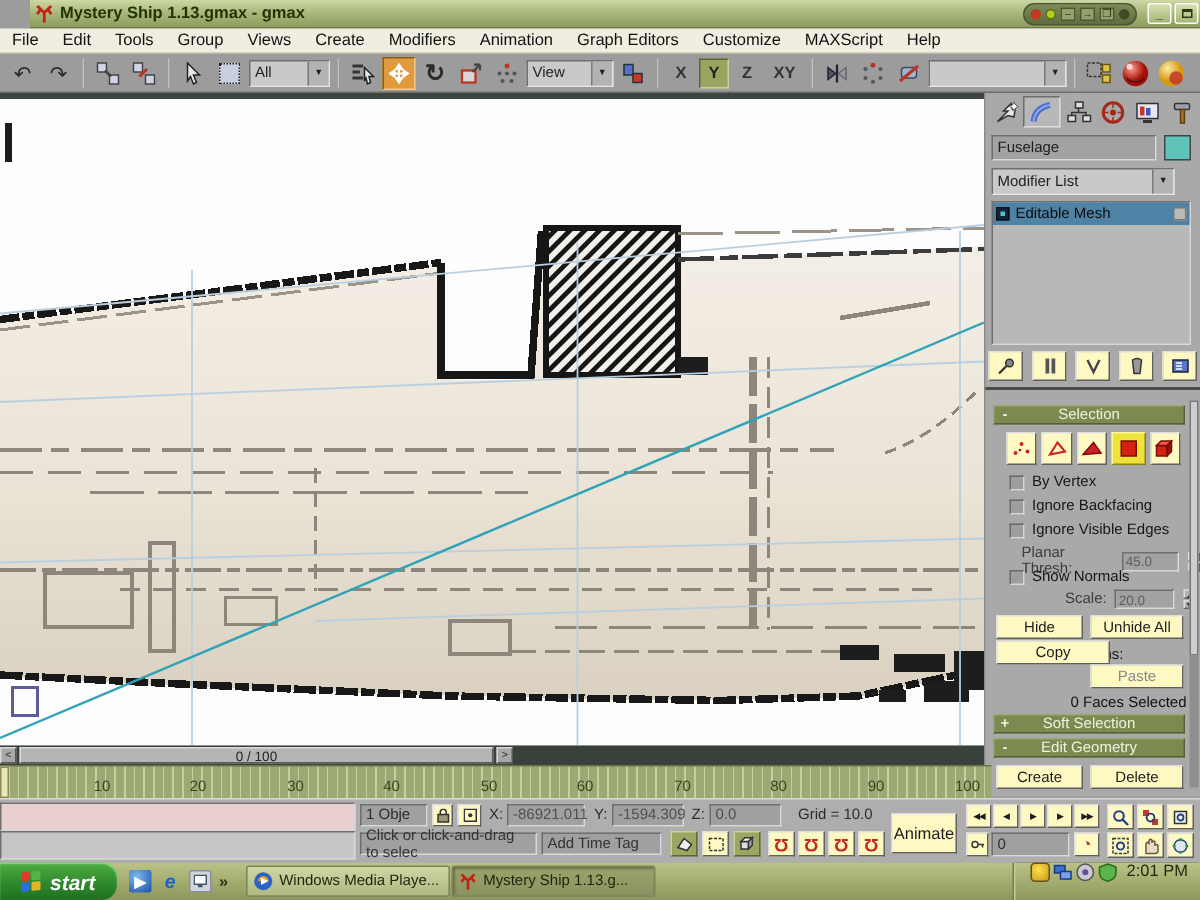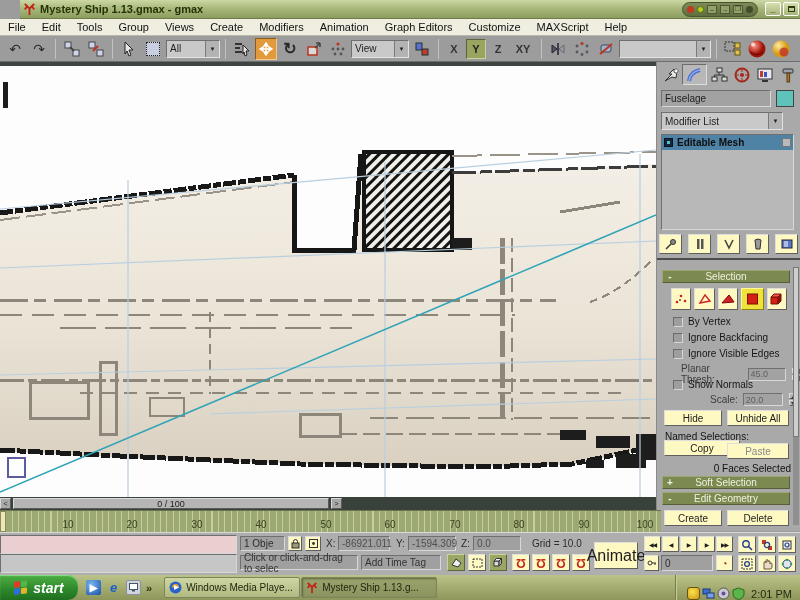--- a/index.html
+++ b/index.html
@@ -52,21 +52,21 @@
   .chkrow{position:absolute;display:flex;align-items:center;gap:5px;color:#161616;}
   .chk{width:10px;height:10px;background:#9e9e9e;border:1px solid;border-color:#6a6a6a #d6d6d6 #d6d6d6 #6a6a6a;}
   .spinfield{width:40px;height:13px;background:#a2a2a2;border:1px solid;border-color:#6f6f6f #d8d8d8 #d8d8d8 #6f6f6f;color:#5f5f5f;font-size:9px;padding:0 2px;display:flex;align-items:center;}
   .spin{width:9px;height:13px;display:flex;flex-direction:column;gap:1px;margin-left:1px;}
   .spin div{flex:1;background:#b1b1b1;border:1px solid;border-color:#dedede #5f5f5f #5f5f5f #dedede;position:relative;}
   .spin div:before{content:"";position:absolute;left:1px;top:1px;border:2px solid transparent;}
   .spin .up:before{border-bottom:3px solid #333;top:0;}
   .spin .dn:before{border-top:3px solid #333;}
   .pscroll{position:absolute;right:1px;top:205px;width:6px;height:258px;background:#8f8f8f;}
   .pscroll .thumb{position:absolute;left:0;top:0;width:6px;height:170px;background:#cecece;border:1px solid #777;}
-  .stackrow{display:flex;align-items:center;height:15px;background:#4f83a5;color:#0d0d0d;padding:0 2px;gap:4px;font-weight:bold;}
+  .stackrow{display:flex;align-items:center;height:15px;background:#4f83a5;color:#0d0d0d;padding:0 2px;gap:4px;}
   .stackico{width:9px;height:9px;background:#15243d;border:1px solid #0a1220;position:relative;}
   .stackico:after{content:"";position:absolute;left:2px;top:2px;width:3px;height:3px;background:#54c0c0;}
   .stackbox-btn{width:9px;height:9px;background:#b9b9b9;border:1px solid #777;margin-left:auto;}
 
   
   .timeslider{left:0;top:497px;width:656px;height:13px;background:#39413b;display:flex;align-items:center;}
   .tsbtn{width:11px;height:11px;background:#a8a8a8;border:1px solid;border-color:#d8d8d8 #5a5a5a #5a5a5a #d8d8d8;font-size:7px;display:flex;align-items:center;justify-content:center;color:#222;flex:none;}
   .tsthumb{width:316px;height:11px;background:#b5b5b5;border:1px solid;border-color:#dcdcdc #5a5a5a #5a5a5a #dcdcdc;display:flex;align-items:center;justify-content:center;font-size:9px;color:#222;margin-left:2px;}
   .trackbar{left:0;top:510px;width:661px;height:22px;background:#9da973;border-top:1px solid #6b744c;background-image:repeating-linear-gradient(90deg,transparent 0px,transparent 5.4px,rgba(240,244,205,.5) 5.4px,rgba(240,244,205,.5) 6.44px);}
   .tlabel{position:absolute;top:8px;width:30px;text-align:center;font-size:10px;color:#3a4420;}
@@ -84,21 +84,21 @@
   
   .taskbar{left:0;top:575px;width:800px;height:25px;background:linear-gradient(#bcc389,#a2aa6e 55%,#8e965c);display:flex;align-items:center;}
   .startbtn{height:25px;width:78px;background:linear-gradient(#4fae44,#2f8a2c 55%,#1f6f1f);border-radius:0 10px 10px 0;display:flex;align-items:center;justify-content:center;gap:5px;color:#fff;font-weight:bold;font-style:italic;font-size:14px;box-shadow:inset 0 1px 1px #8fe08a;}
   .xpflag{width:14px;height:14px;display:inline-grid;grid-template-columns:6px 6px;grid-template-rows:6px 6px;gap:1px;transform:skewY(-6deg);}
   .xpflag i{border-radius:1px;}
   .ql{display:flex;align-items:center;gap:5px;margin-left:8px;}
   .qlicon{width:15px;height:15px;border-radius:2px;display:flex;align-items:center;justify-content:center;font-size:10px;font-weight:bold;}
   .taskbtnbar{display:flex;gap:1px;margin-left:12px;}
   .taskbtn{width:136px;height:21px;background:linear-gradient(#ced6a4,#b0b981);border:1px solid #7d855a;border-radius:2px;display:flex;align-items:center;gap:4px;padding:0 4px;font-size:10px;color:#1d240c;white-space:nowrap;overflow:hidden;}
   .taskbtn.active{background:linear-gradient(#9aa36c,#8b9460);box-shadow:inset 1px 1px 2px #5f663f;}
-  .tray{margin-left:auto;display:flex;align-items:flex-end;gap:2px;padding:0 8px 0 10px;border-left:1px solid #c6cc96;height:25px;box-shadow:-1px 0 0 #767e4e;}
+  .tray{margin-left:auto;display:flex;align-items:flex-start;gap:2px;padding:0 8px 0 10px;border-left:1px solid #c6cc96;height:25px;box-shadow:-1px 0 0 #767e4e;}
   .trayicon{width:13px;height:13px;border-radius:3px;}
   .clock{font-size:11px;color:#1f2a0c;margin-left:4px;}
 </style>
 </head>
 <body>
 
 <div class="abs titlebar">
   <svg class="gmaxlogo" viewBox="0 0 14 14">
       <path d="M7 13 L7 6 M7 6 L2 1 M7 6 L12 1 M4 4 L2 7 M10 4 L12 7" stroke="#c22113" stroke-width="2" fill="none"></path>
     </svg>
@@ -492,21 +492,21 @@
     <span>Scale:</span>
     <span class="spinfield">20.0</span>
     <span class="spin">
         <div class="up"></div>
         <div class="dn"></div>
       </span>
   </div>
   <div class="btn3d abs" style="left:7px;top:348px;width:58px;height:16px">Hide</div>
   <div class="btn3d abs" style="left:70px;top:348px;width:62px;height:16px">Unhide All</div>
   <div class="abs" style="left:8px;top:369px;color:#161616">Named Selections:</div>
-  <div class="btn3d abs" style="left:7px;top:378px;width:76px;height:16px">Copy</div>
+  <div class="btn3d abs" style="left:7px;top:365px;width:76px;height:16px">Copy</div>
   <div class="btn3d disabled abs" style="left:70px;top:381px;width:62px;height:16px">Paste</div>
   <div class="abs" style="left:0;top:401px;width:134px;text-align:right;color:#101010">0 Faces Selected</div>
 
   <div class="rollhead abs" style="left:5px;top:414px;width:128px">
     <span class="pm">+</span>
     <span class="rtitle">Soft Selection</span>
   </div>
   <div class="rollhead abs" style="left:5px;top:430px;width:128px">
     <span class="pm">-</span>
     <span class="rtitle">Edit Geometry</span>
@@ -590,21 +590,21 @@
   <span class="btn3d abs" style="left:532px;top:21px;width:18px;height:17px">
       <span class="magnet">Ω</span>
     </span>
   <span class="btn3d abs" style="left:552px;top:21px;width:18px;height:17px">
       <span class="magnet">Ω</span>
     </span>
   <span class="btn3d abs" style="left:572px;top:21px;width:18px;height:17px">
       <span class="magnet">Ω</span>
     </span>
 
-  <div class="btn3d abs" style="left:594px;top:9px;width:44px;height:27px;font-size:16px">Animate</div>
+  <div class="btn3d abs" style="left:594px;top:9px;width:44px;height:27px;font-size:11px">Animate</div>
 
   <span class="btn3d pbtn abs" style="left:644px;top:3px">◀◀</span>
   <span class="btn3d pbtn abs" style="left:662px;top:3px">◀</span>
   <span class="btn3d pbtn abs" style="left:680px;top:3px">▶</span>
   <span class="btn3d pbtn abs" style="left:698px;top:3px">▶</span>
   <span class="btn3d pbtn abs" style="left:716px;top:3px">▶▶</span>
   <span class="btn3d abs" style="left:644px;top:22px;width:15px;height:16px">
       <svg width="10" height="8" viewBox="0 0 10 8">
         <circle cx="3" cy="4" r="2" fill="none" stroke="#333"></circle>
         <path d="M5 4 H9 M8 4 V6" stroke="#333"></path>

